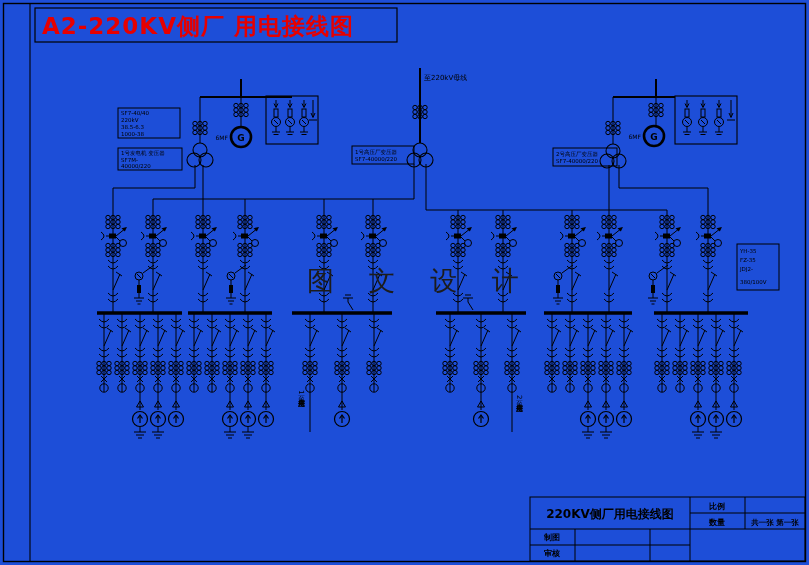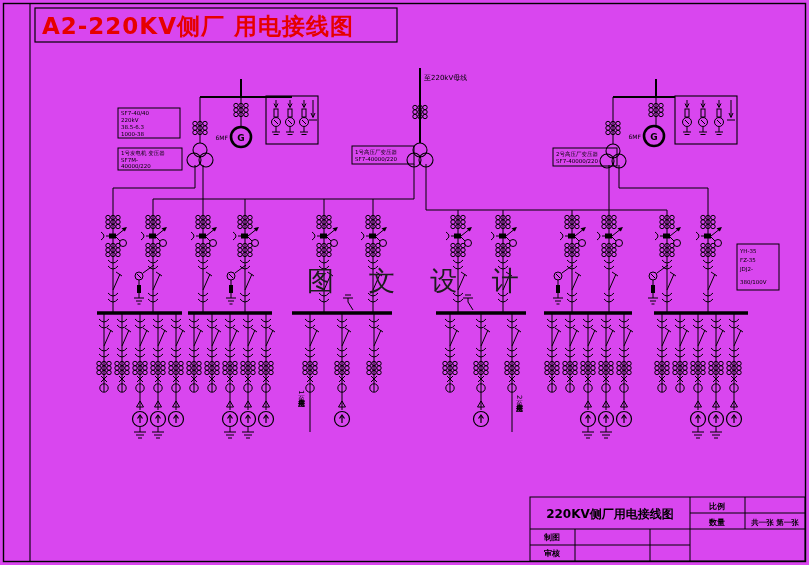--- a/index.html
+++ b/index.html
@@ -1,16 +1,16 @@
 <!DOCTYPE html>
 <html><head>
 <meta charset="utf-8">
 <style>
   html,body{margin:0;padding:0;background:#fff;}
-  .sheet{position:relative;width:809px;height:565px;background:#d946ef;overflow:hidden;
+  .sheet{position:relative;width:809px;height:565px;background:#1d4ed8;overflow:hidden;
          font-family:"DejaVu Sans","Liberation Sans",sans-serif;}
   svg{position:absolute;left:0;top:0;}
   svg text{fill:#000;font-family:"DejaVu Sans","Liberation Sans",sans-serif;}
   .main-title{fill:#e60000;font-size:23px;font-weight:bold;letter-spacing:1px;}
   .watermark{fill:#1c1c1c;font-size:27px;letter-spacing:13px;}
   .tiny{font-size:5.5px;}
   .glabel{font-size:9px;font-weight:bold;}
   .gtag{font-size:6px;}
   .vtext{font-size:7px;writing-mode:tb;}
   .tb-title{font-size:12px;font-weight:bold;}

